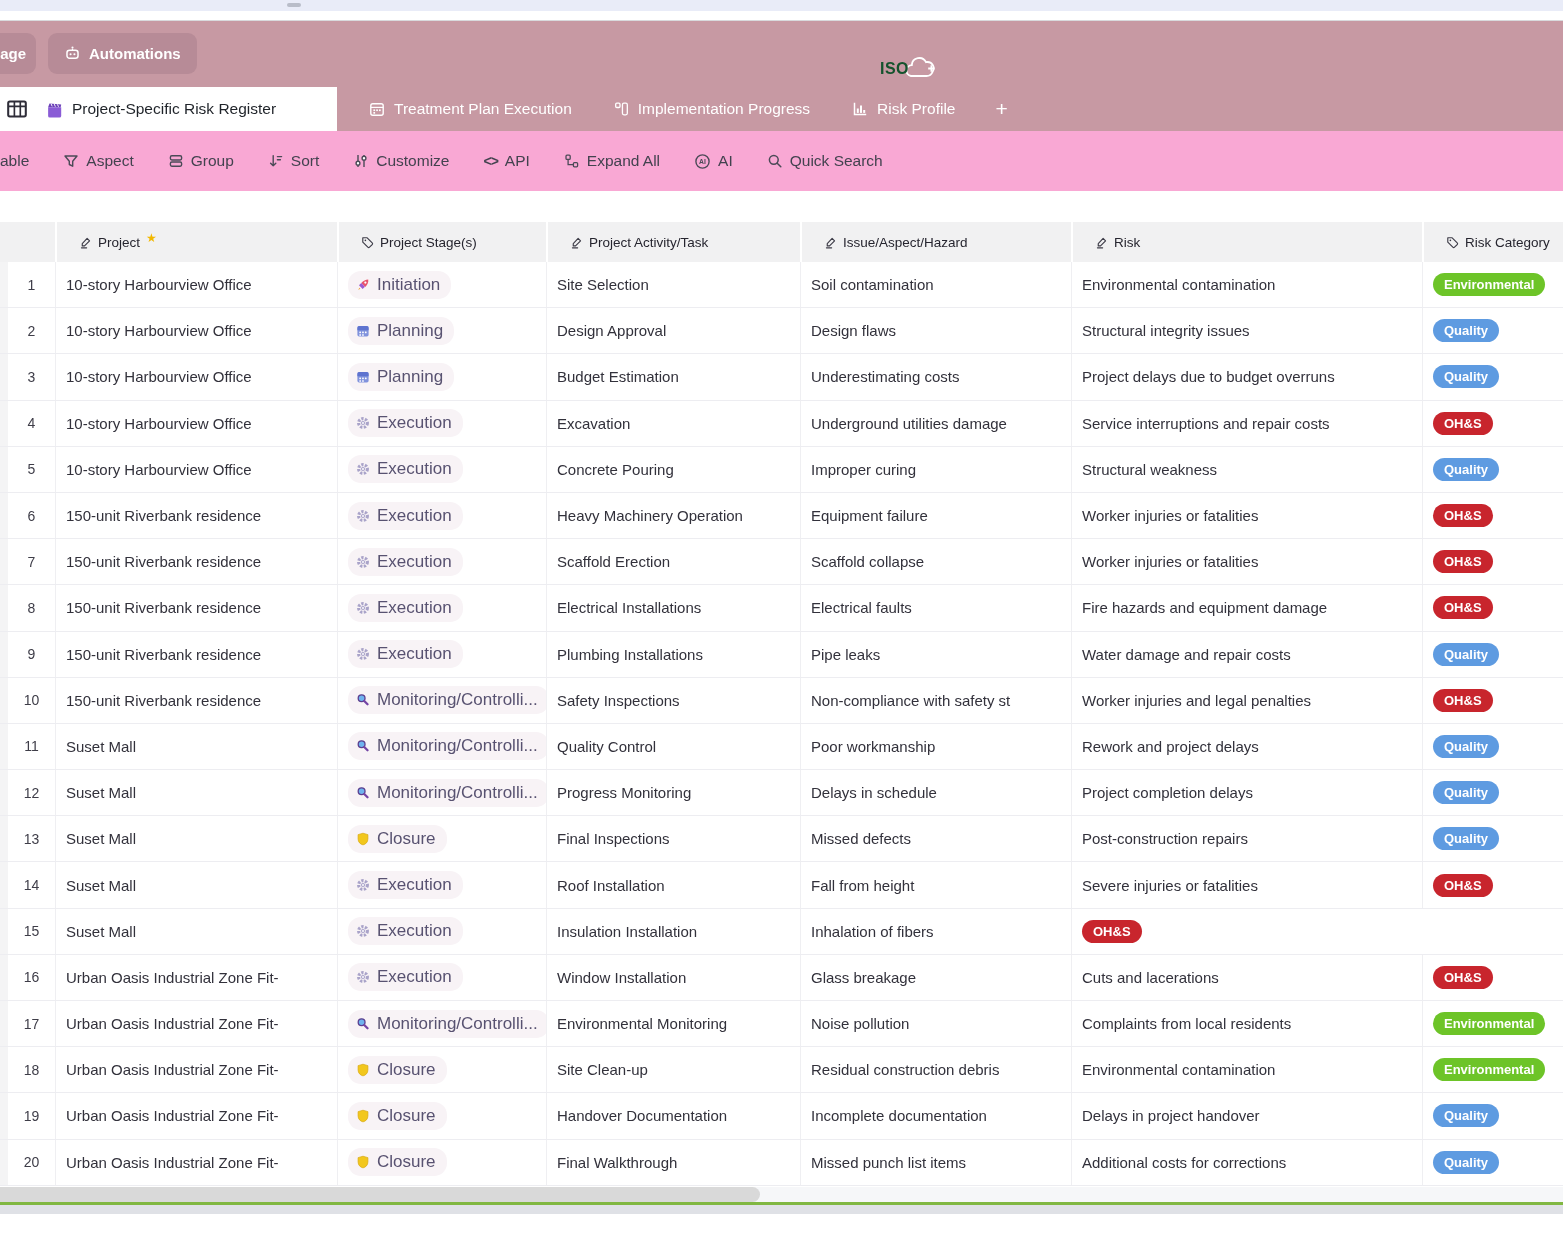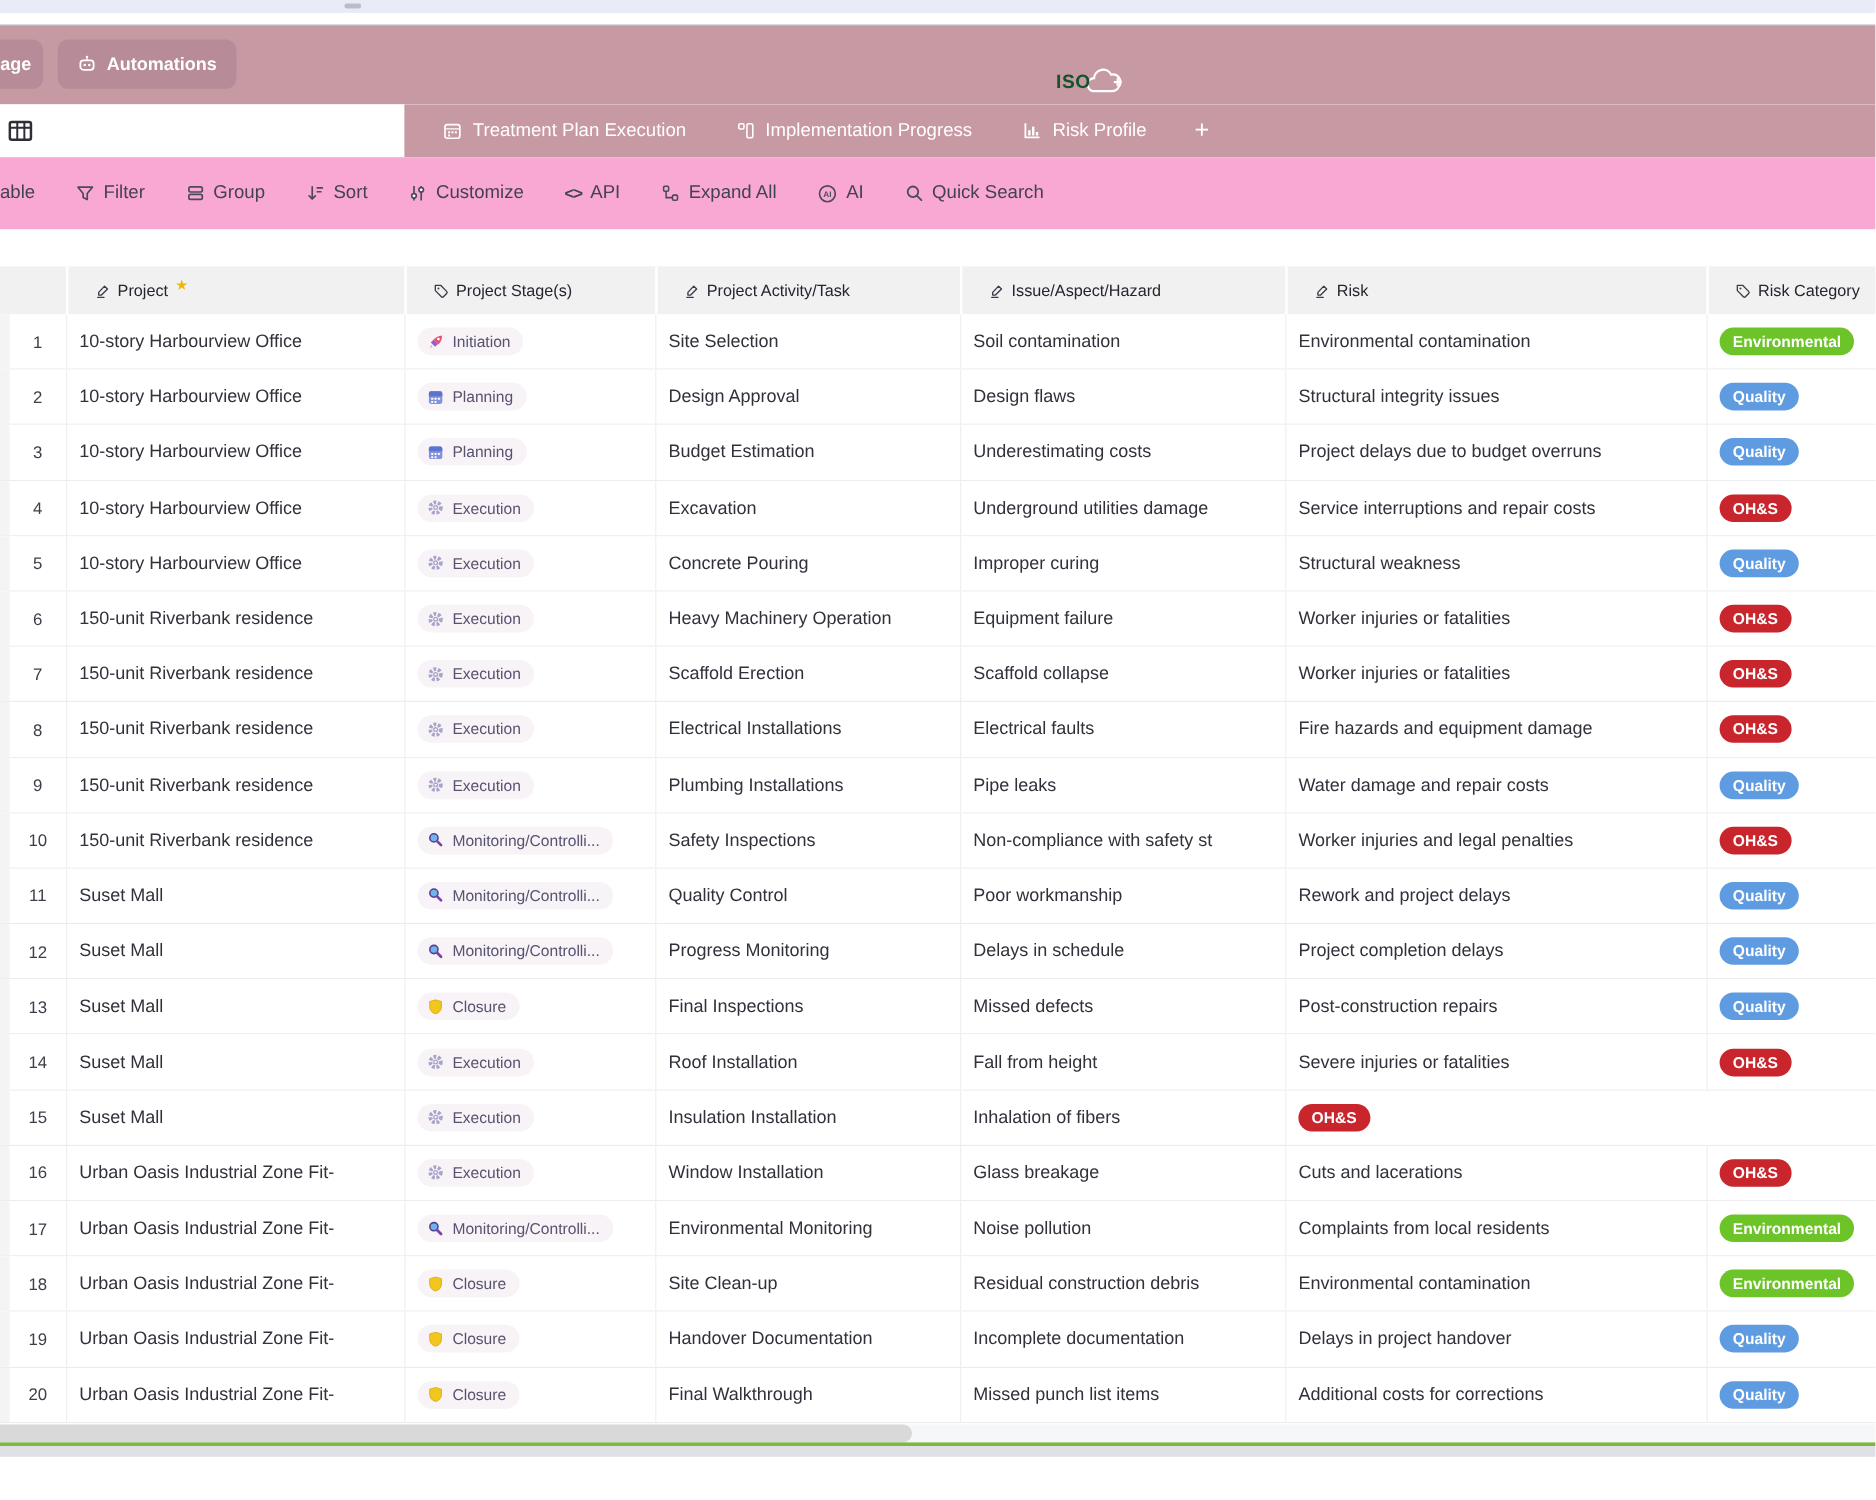--- a/index.html
+++ b/index.html
@@ -41,21 +41,21 @@
   .hdr, .row { display:grid; grid-template-columns:8px 47px 282px 209px 254px 271px 351px 1fr; }
   .hdr { height:40px; background:#f1f1f2; }
   .hdr-cell { display:flex; align-items:center; gap:6px; padding-left:22px; font-size:13.5px; font-weight:500; color:#26252f; border-left:2px solid #fff; overflow:hidden; white-space:nowrap; }
   .hdr-cell.nb { border-left:none; }
   .req-star { color:#f2b800; font-size:12px; position:relative; top:-4px; }
   .row { height:46.2px; background:#fff; border-bottom:1px solid #ededf1; }
   .gutter { background:#f4f4f5; }
   .cell { display:flex; align-items:center; padding-left:10px; font-size:15px; color:#32313b; overflow:hidden; white-space:nowrap; border-left:1px solid #efeff2; }
   .cell.num { justify-content:center; padding-left:0; font-size:14px; color:#3e3d48; border-left:none; }
   .stage-pill { display:inline-flex; align-items:center; gap:7px; background:#f8f3f6; border-radius:13px; padding:4px 11px 4px 8px;
-                font-size:13px; color:#585271; white-space:nowrap; }
+                font-size:17px; color:#585271; white-space:nowrap; }
   .badge { display:inline-block; padding:4px 11px; border-radius:13px; color:#fff; font-size:13px; font-weight:bold; white-space:nowrap; }
 
   
   .hscroll-track { position:absolute; top:1187px; left:0; width:100%; height:15px; background:#f6f7f9; }
   .hscroll-thumb { position:absolute; top:0; left:0; width:760px; height:15px; background:#d9d9d9; border-radius:0 8px 8px 0; }
   .green-line { position:absolute; top:1202px; left:0; width:100%; height:3px; background:#80b742; }
   .bottom-gray { position:absolute; top:1205px; left:0; width:100%; height:9px; background:#dfe1e6; }
   svg { display:block; }
 </style>
 </head>
@@ -136,33 +136,45 @@
       </div>
     </div>
     <div class="grid-icon-holder">
       <span>
         <svg width="22" height="22" viewBox="0 0 16 16">
             <rect x="1.6" y="2.6" width="12.8" height="10.8" rx="1.2" fill="none" stroke="#2e2d38" stroke-width="1.5"></rect>
             <path d="M1.6 6.1h12.8M6.1 2.6v10.8M10.4 2.6v10.8" stroke="#2e2d38" stroke-width="1.2"></path>
           </svg>
       </span>
     </div>
+    <div class="tab-active">
+      <span>
+        <svg width="17" height="17" viewBox="0 0 16 16">
+            <path d="M2 5.9 3.3 2.3l11 1.1-.5 2.5z" fill="#6c41b8"></path>
+            <path d="M2 5.9h12.3V14a1.6 1.6 0 0 1-1.6 1.6H3.6A1.6 1.6 0 0 1 2 14z" fill="#8a5cd6"></path>
+            <g stroke="#fff" stroke-width=".9">
+              <path d="m4.8 2.6 1 2.4M7.8 2.9l1 2.4M10.8 3.2l1 2.2"></path>
+            </g>
+          </svg>
+      </span>
+      <span>Project-Specific Risk Register</span>
+    </div>
   </div>
 
   <div class="toolbar">
     <div class="tb-item tb-cut">
       <span>able</span>
     </div>
     <div class="tb-item">
       <span>
           <svg width="16" height="16" viewBox="0 0 16 16">
             <path d="M2 3h12L9.7 8.3v4.9l-3.4-1.7V8.3z" fill="none" stroke="#4b4a57" stroke-width="1.4" stroke-linejoin="round"></path>
           </svg>
         </span>
-      <span>Filter</span>
+      <span>Aspect</span>
     </div>
     <div class="tb-item">
       <span>
           <svg width="16" height="16" viewBox="0 0 16 16">
             <rect x="2.4" y="2.8" width="11.2" height="4.2" rx="1.4" fill="none" stroke="#4b4a57" stroke-width="1.4"></rect>
             <rect x="2.4" y="9" width="11.2" height="4.2" rx="1.4" fill="none" stroke="#4b4a57" stroke-width="1.4"></rect>
           </svg>
         </span>
       <span>Group</span>
     </div>

